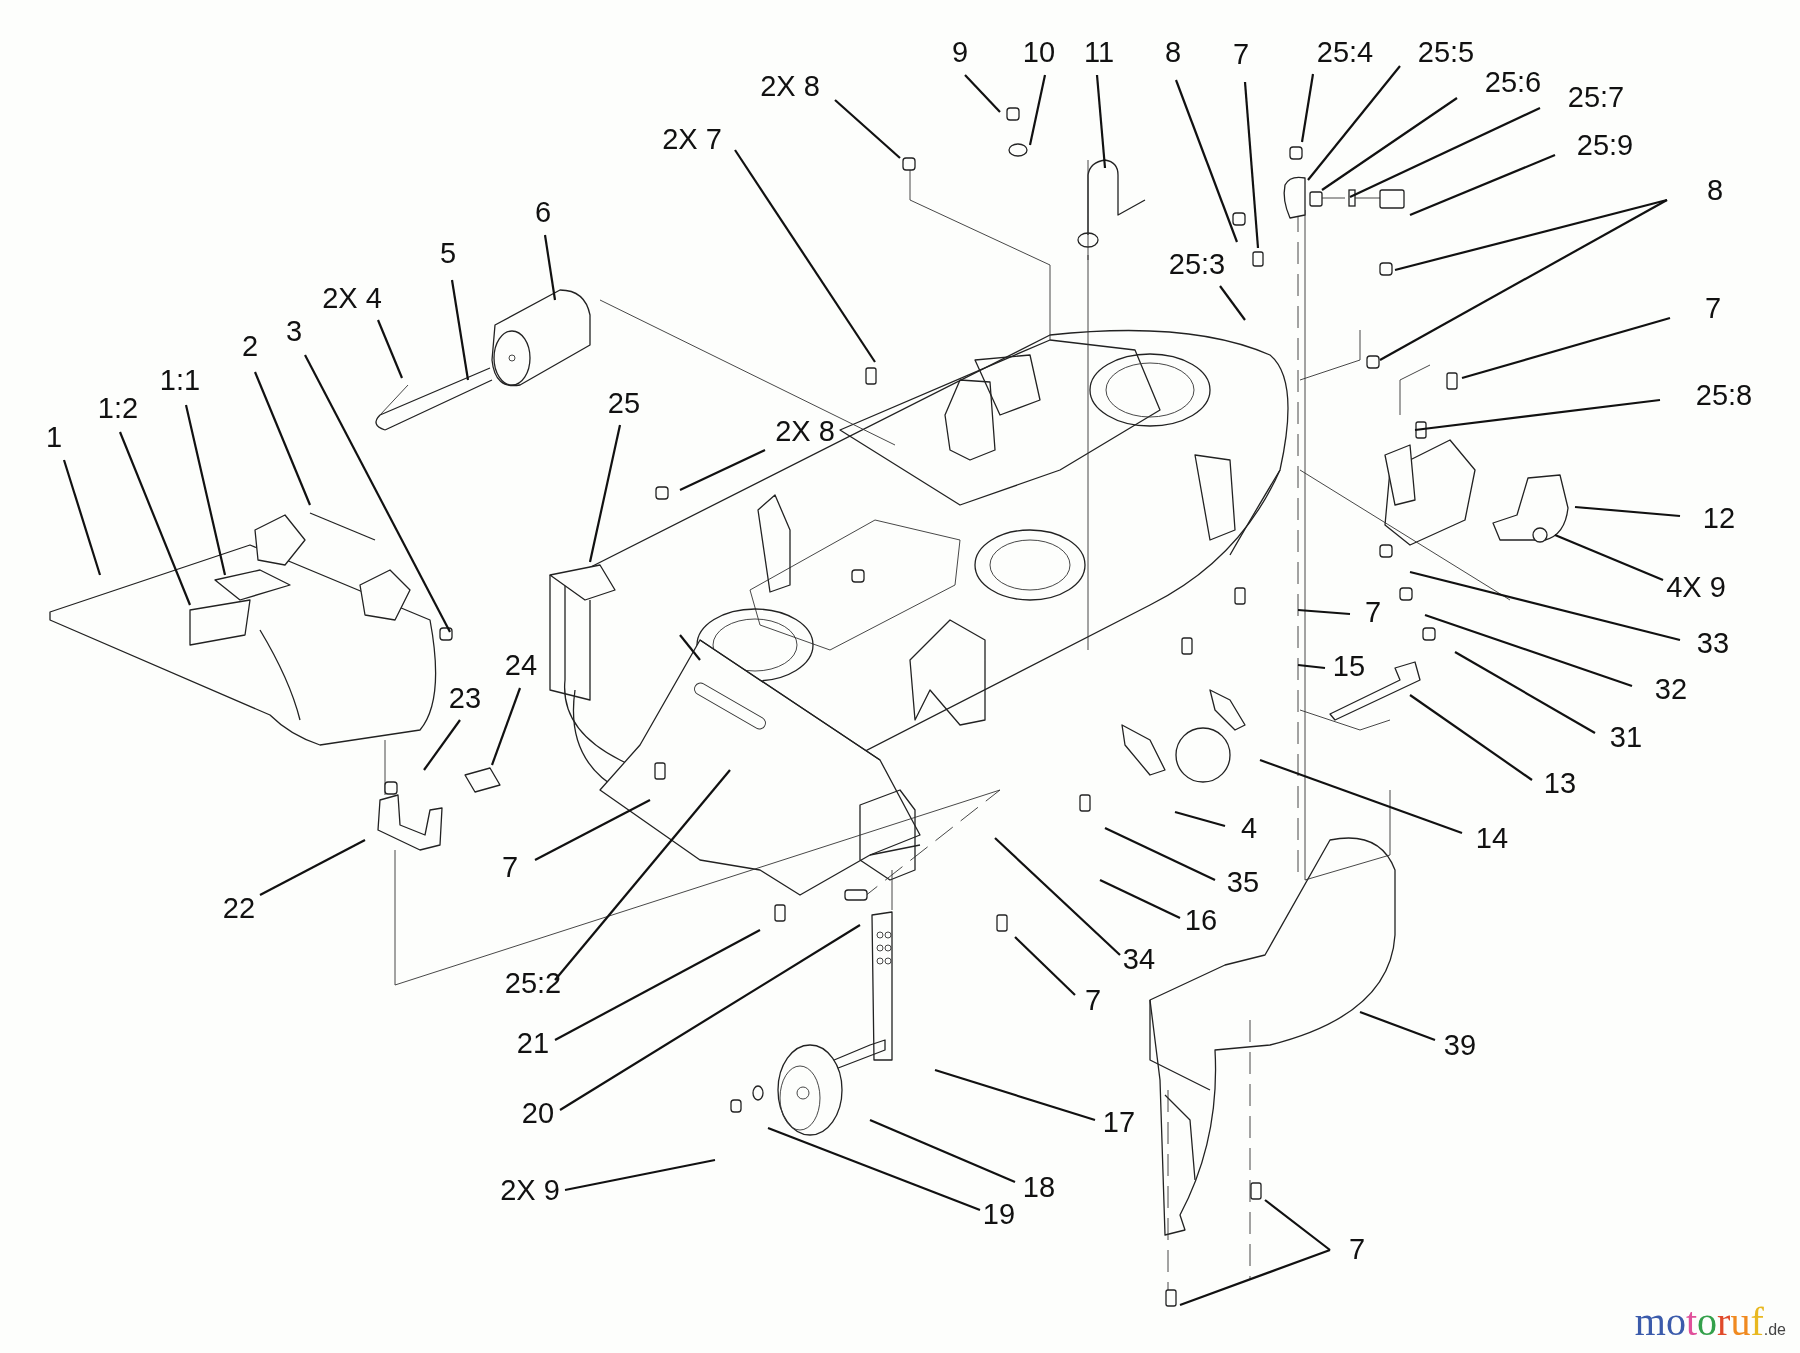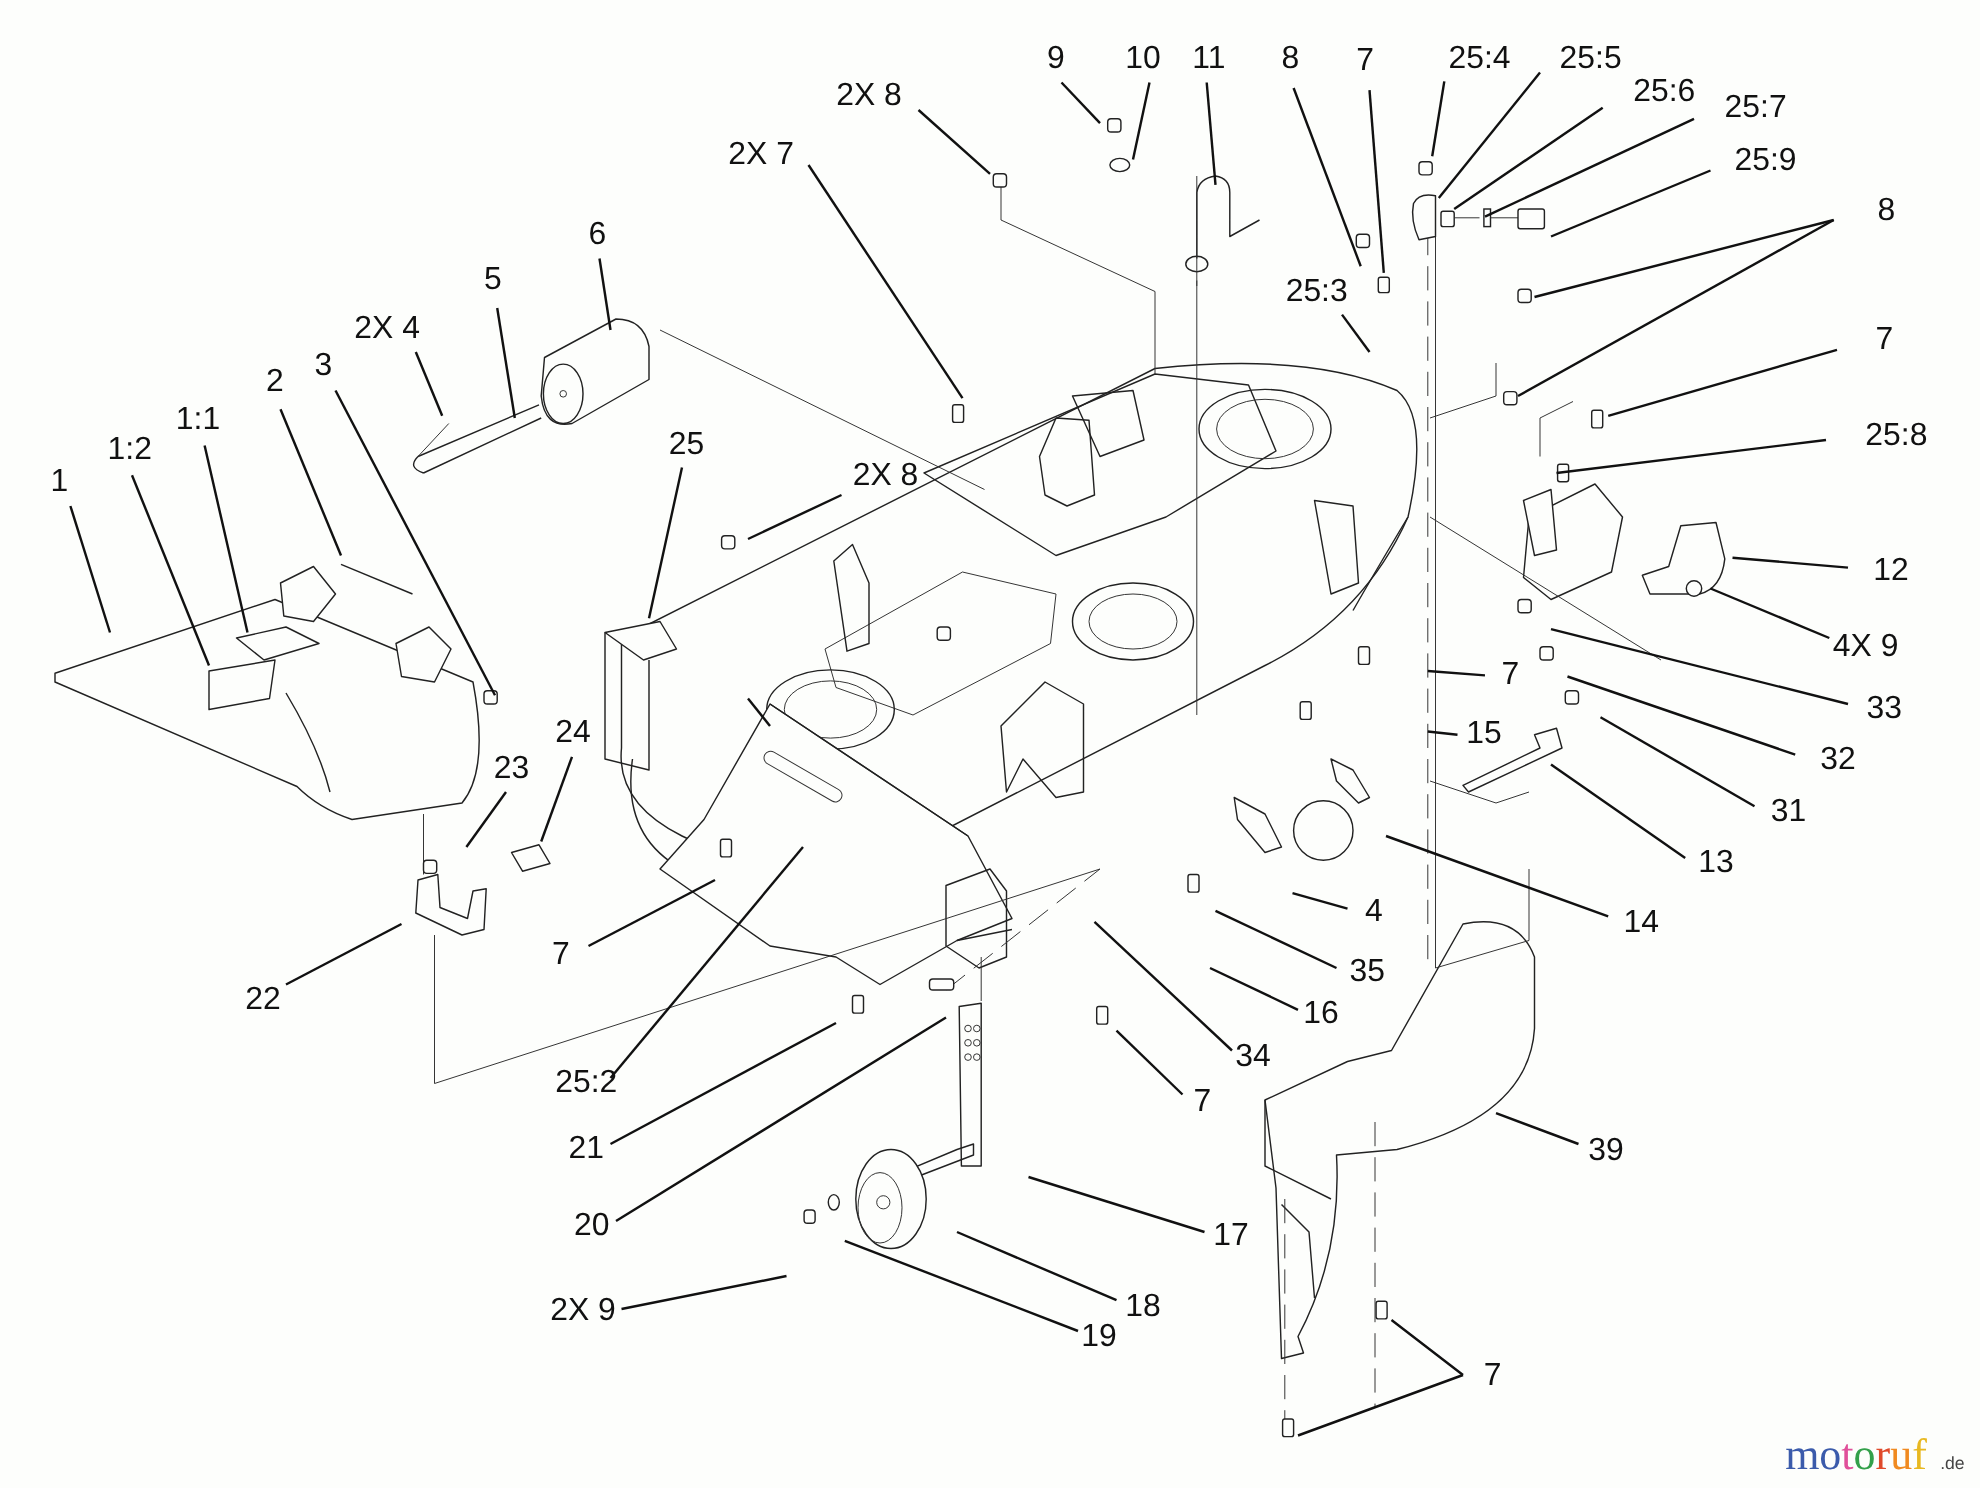--- a/index.html
+++ b/index.html
@@ -7,21 +7,21 @@
   #diagram { position: absolute; left: 0; top: 0; width: 1800px; height: 1353px; }
   .part { fill: none; stroke: #222; stroke-width: 1.3; stroke-linejoin: round; }
   .part-fill { fill: #fdfefc; stroke: #222; stroke-width: 1.3; stroke-linejoin: round; }
   .thin { fill: none; stroke: #333; stroke-width: 0.9; }
   .dash { fill: none; stroke: #333; stroke-width: 0.9; stroke-dasharray: 22 10; }
   .leader { stroke: #111; stroke-width: 2.2; fill: none; }
   .callout { font-family: "Liberation Sans", sans-serif; font-size: 29px; fill: #111; text-anchor: middle; dominant-baseline: middle; cursor: pointer; }
   .hw { fill: #fdfefc; stroke: #222; stroke-width: 1.3; }
   .wm { position: absolute; right: 14px; bottom: 8px; font-family: "Liberation Serif", serif; font-size: 40px; letter-spacing: 0px; }
   .wm span { display: inline-block; }
-  .wm .tld { font-family: "Liberation Sans", sans-serif; font-size: 16px; color: #444; margin-left: 12px; }
+  .wm .tld { font-family: "Liberation Sans", sans-serif; font-size: 16px; color: #444; }
 </style>
 </head>
 <body>
 
 <svg id="diagram" viewBox="0 0 1800 1353" xmlns="http://www.w3.org/2000/svg">
 
   <g>
 
     <path class="part" d="M565 580 L1050 335 Q1190 320 1270 355 Q1300 380 1280 470 Q1240 560 1150 605 L760 805 Q680 790 620 760 Q560 730 565 680 Z"></path>
 

